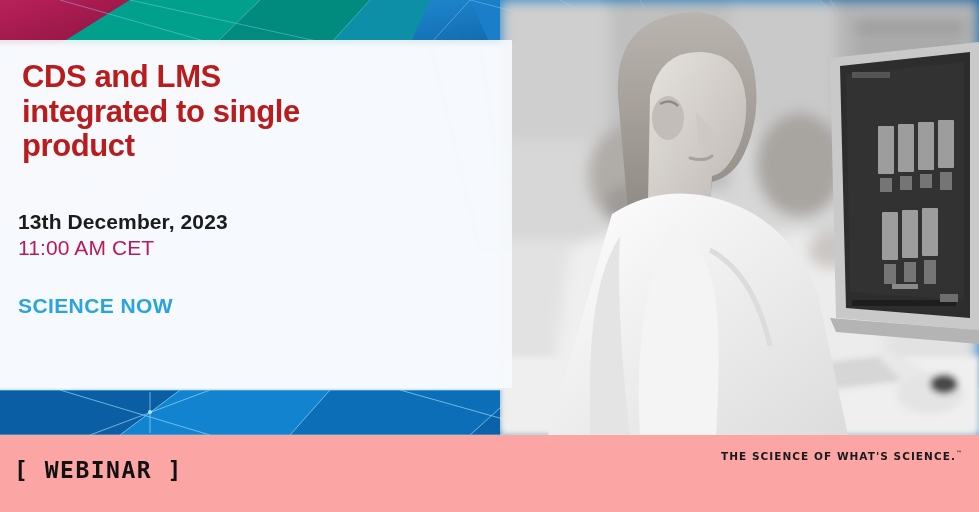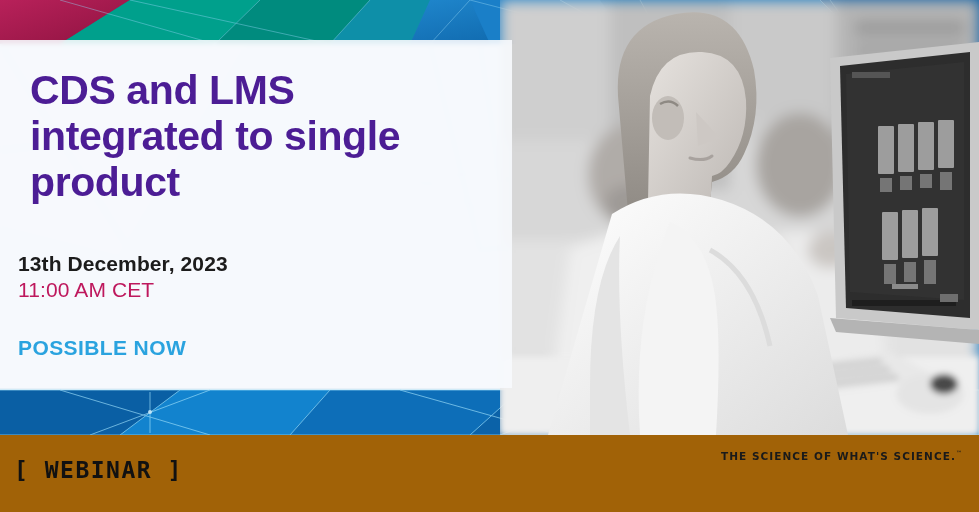--- a/index.html
+++ b/index.html
@@ -31,26 +31,26 @@
   .card{
     position:absolute;left:0;top:40px;width:512px;height:348px;
     background:rgba(247,250,253,0.90);
     backdrop-filter:blur(2px);
   }
   .card-inner{
     position:absolute;left:18px;top:16px;right:20px;
   }
 
   .headline{
-    color:#4c1d95;
-    font-size:41px;
+    color:#b91c1c;
+    font-size:31px;
     font-weight:bold;
     line-height:1.12;
     letter-spacing:-0.4px;
-    margin:12px;
+    margin:4px;
     white-space:pre-line;
   }
   .date{
     margin-top:46px;
     color:#1c1c1c;
     font-size:21px;
     font-weight:bold;
     letter-spacing:0.1px;
   }
   .time{
@@ -67,21 +67,21 @@
     font-size:21px;
     font-weight:bold;
     letter-spacing:0.4px;
     text-decoration:none;
     cursor:pointer;
   }
 
   
   .footer{
     position:absolute;left:0;top:435px;width:979px;height:77px;
-    background:#a16207;
+    background:#fca5a5;
   }
   .webinar{
     position:absolute;left:14px;top:22px;
     font-family:"DejaVu Sans Mono","Liberation Mono",monospace;
     font-size:23px;
     font-weight:bold;
     letter-spacing:1.5px;
     color:#111111;
   }
   .logo{
@@ -331,21 +331,21 @@
   <div class="card">
     <div class="card-inner">
       <h1 class="headline">CDS and LMS
 integrated to single
 product</h1>
 
       <div class="date">13th December, 2023</div>
 
       <div class="time">11:00 AM CET</div>
 
-      <a class="cta" href="#">POSSIBLE NOW</a>
+      <a class="cta" href="#">SCIENCE NOW</a>
     </div>
   </div>
 
   <div class="footer">
     <div class="webinar">[ WEBINAR ]</div>
 
     <div class="logo">
       <div class="logo-tag">
         <span>THE SCIENCE OF WHAT'S SCIENCE.</span><span class="logo-tm">™</span>
       </div>

